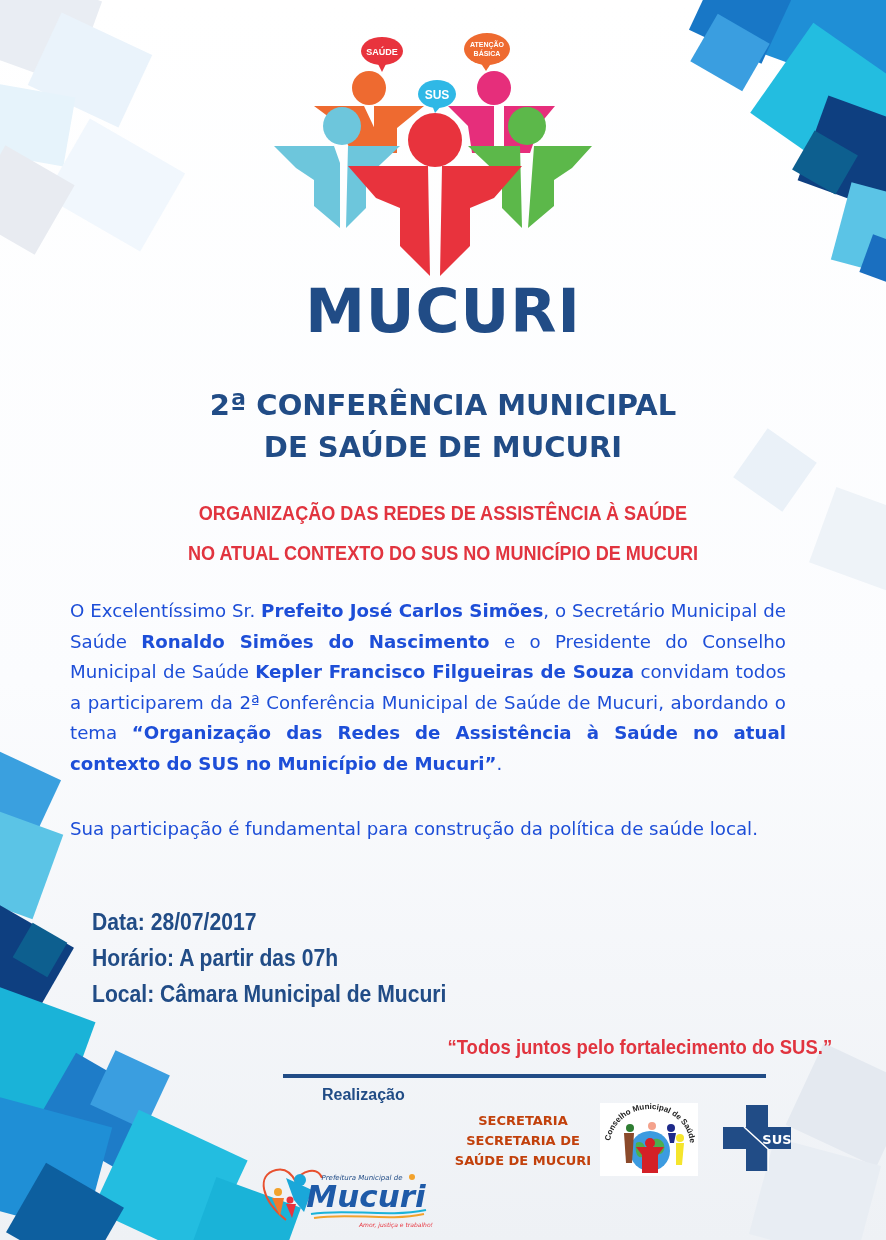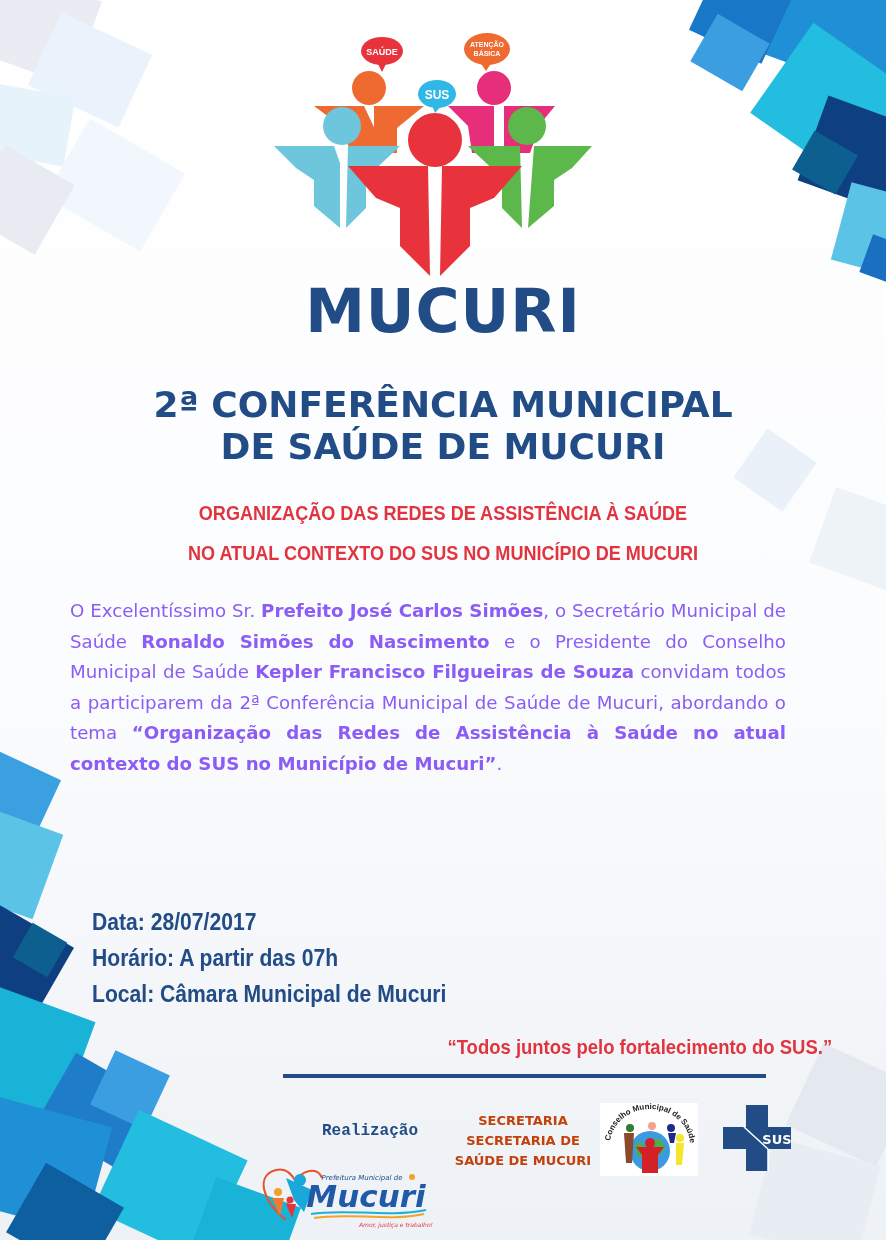--- a/index.html
+++ b/index.html
@@ -7,39 +7,39 @@
          background: linear-gradient(180deg,#ffffff 0%,#fbfcfe 55%,#eef1f5 100%);
          font-family: "Liberation Sans", sans-serif; }
   .bg { position:absolute; inset:0; pointer-events:none; }
   .sq { position:absolute; }
   .content { position:absolute; inset:0; }
   .logo-wrap { position:absolute; left:272px; top:28px; width:320px; height:250px; }
   .title { position:absolute; left:0; right:0; top:276px; text-align:center;
            font-family:"DejaVu Sans", sans-serif; font-weight:bold; font-size:60px;
            color:#204a87; letter-spacing:1px; color:#214c86; }
   .conf { position:absolute; left:0; right:0; top:384px; text-align:center;
-          font-family:"DejaVu Sans", sans-serif; font-weight:bold; font-size:36px;
+          font-family:"DejaVu Sans", sans-serif; font-weight:bold; font-size:29px;
           line-height:42px; color:#214c86; }
   .theme { position:absolute; left:0; right:0; top:493px; text-align:center;
            font-family:"Liberation Sans", sans-serif; font-weight:bold; font-size:21px;
            line-height:40px; color:#e1343f; transform:scaleX(0.86); transform-origin:center; }
   .body { position:absolute; left:70px; width:716px; top:596px;
           font-family:"DejaVu Sans", sans-serif; font-size:18.2px; line-height:30.5px;
-          color:#8b5cf6; text-align:justify; }
+          color:#1d4ed8; text-align:justify; }
   .body b { font-weight:bold; }
   .body2 { top:814px; }
   .details { position:absolute; left:92px; top:904px;
              font-family:"Liberation Sans", sans-serif; font-weight:bold; font-size:24px;
              line-height:36px; color:#214c86; transform:scaleX(0.88); transform-origin:left; }
   .motto { position:absolute; right:54px; top:1035px;
            font-family:"Liberation Sans", sans-serif; font-weight:bold; font-size:21px;
            color:#e1343f; transform:scaleX(0.88); transform-origin:right; }
   .rule { position:absolute; left:283px; top:1074px; width:483px; height:4px; background:#214c86; }
-  .realizacao { position:absolute; left:322px; top:1086px; font-family:Liberation Mono, monospace;
-                font-weight:bold; font-size:16px; color:#214c86;margin-top:36px; }
+  .realizacao { position:absolute; left:322px; top:1086px; font-family:Liberation Sans, sans-serif;
+                font-weight:bold; font-size:16px; color:#214c86; }
   .mucuri { position:absolute; left:256px; top:1160px; width:180px; height:70px; }
   .secretaria { position:absolute; left:448px; top:1111px; width:150px; text-align:center;
                 font-family:"DejaVu Sans", sans-serif; font-weight:bold; font-size:13px;
                 line-height:20px; color:#c2410c; }
   .conselho { position:absolute; left:600px; top:1103px; width:98px; height:73px; background:#fff; }
   .sus { position:absolute; left:723px; top:1105px; width:70px; height:66px; }
 </style>
 </head>
 <body>
 
@@ -124,20 +124,21 @@
     <div>DE SAÚDE DE MUCURI</div>
   </div>
 
   <div class="theme">
     <div>ORGANIZAÇÃO DAS REDES DE ASSISTÊNCIA À SAÚDE</div>
     <div>NO ATUAL CONTEXTO DO SUS NO MUNICÍPIO DE MUCURI</div>
   </div>
 
   <div class="body"><span>O Excelentíssimo Sr. </span><b>Prefeito José Carlos Simões</b><span>, o Secretário Municipal de Saúde </span><b>Ronaldo Simões do Nascimento</b><span> e o Presidente do Conselho Municipal de Saúde </span><b>Kepler Francisco Filgueiras de Souza</b><span> convidam todos a participarem da 2ª Conferência Municipal de Saúde de Mucuri, abordando o tema </span><b>“Organização das Redes de Assistência à Saúde no atual contexto do SUS no Município de Mucuri”</b><span>.</span></div>
 
+  <div class="body body2">Sua participação é fundamental para construção da política de saúde local.</div>
 
   <div class="details">
     <div>Data: 28/07/2017</div>
     <div>Horário: A partir das 07h</div>
     <div>Local: Câmara Municipal de Mucuri</div>
   </div>
 
   <div class="motto">“Todos juntos pelo fortalecimento do SUS.”</div>
 
   <div class="rule"></div>

